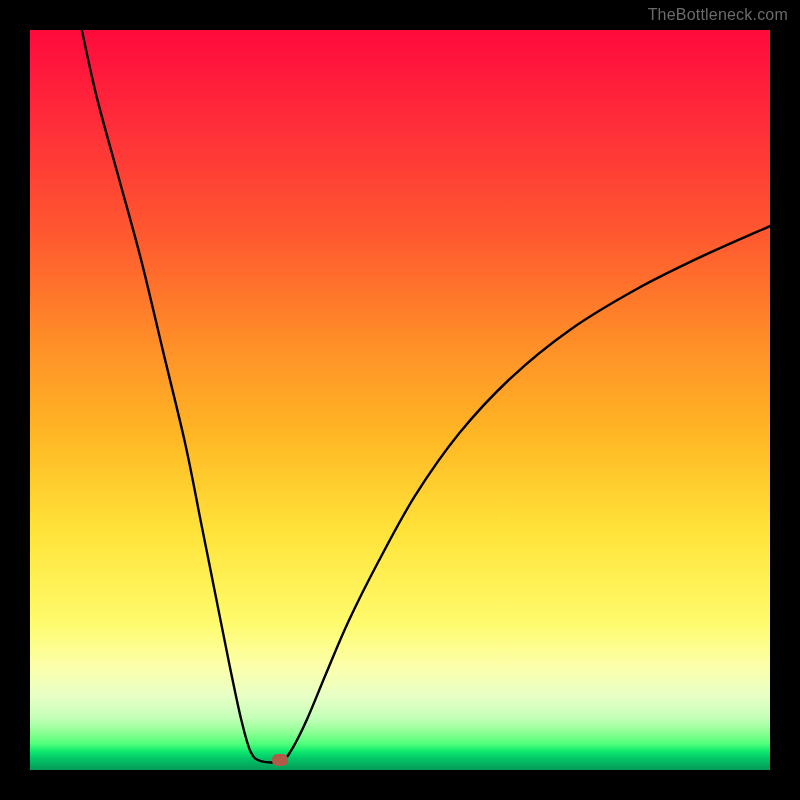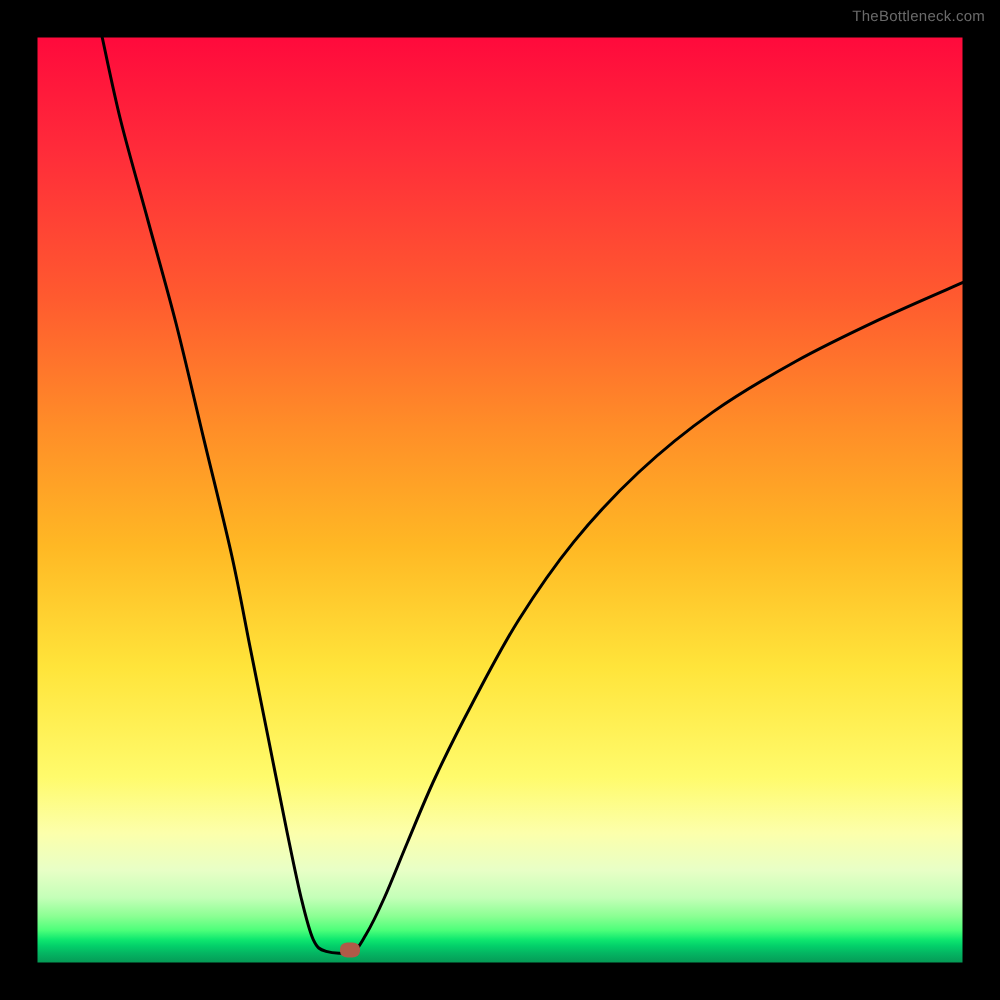--- a/index.html
+++ b/index.html
@@ -41,21 +41,21 @@
       #03d06a 98.2%,
       #04b562 99%,
       #059a56 100%
     );
   }
   .watermark {
     position: absolute;
     top: 6px;
     right: 12px;
     color: #6a6a6a;
-    font-size: 12px;
+    font-size: 16px;
     letter-spacing: 0.2px;
     font-weight: 400;
   }
   svg.curve {
     position: absolute;
     left: 0;
     top: 0;
     width: 740px;
     height: 740px;
     overflow: visible;

